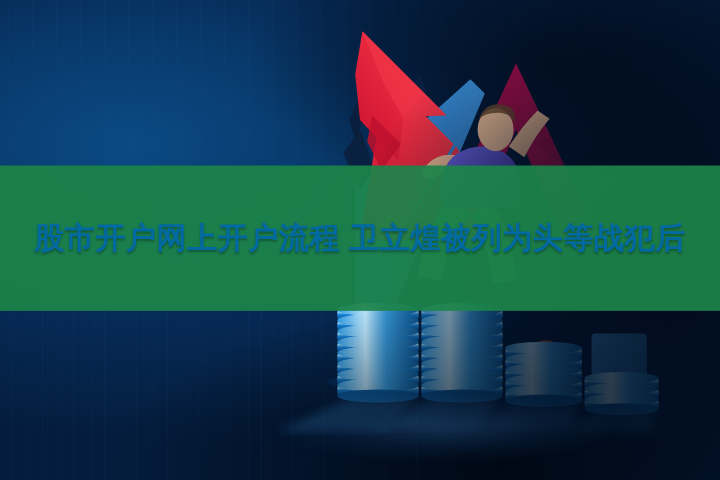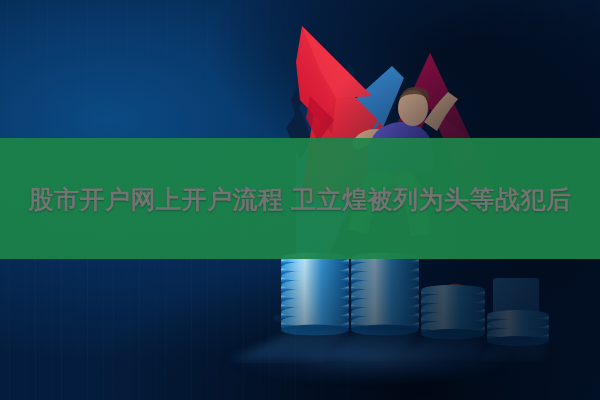--- a/index.html
+++ b/index.html
@@ -99,21 +99,21 @@
   }
   .band-title {
     position: absolute;
     left: 0; top: 138px; width: 600px; height: 121px;
     display: flex;
     flex-direction: column;
     align-items: center;
     justify-content: center;
     gap: 2px;
     text-align: center;
-    color: #737373;
+    color: #0369a1;
     font-weight: 700;
     font-size: 25px;
     line-height: 38px;
     letter-spacing: .5px;
     text-shadow: 0 1px 2px rgba(0,0,0,0.30);
     padding: 0 20px;
     box-sizing: border-box;
   }
   .band-title .ln { white-space: nowrap; }
   .band-title .ln2 { padding-left: 8px; }

